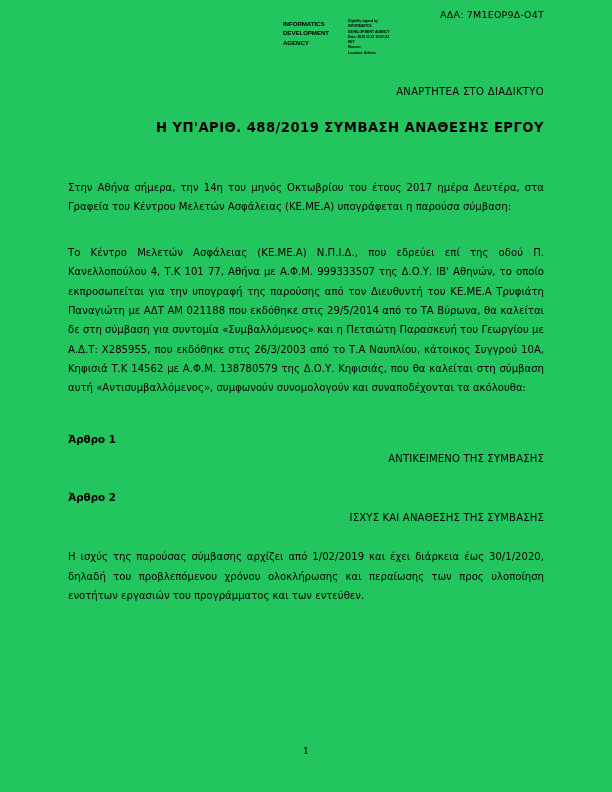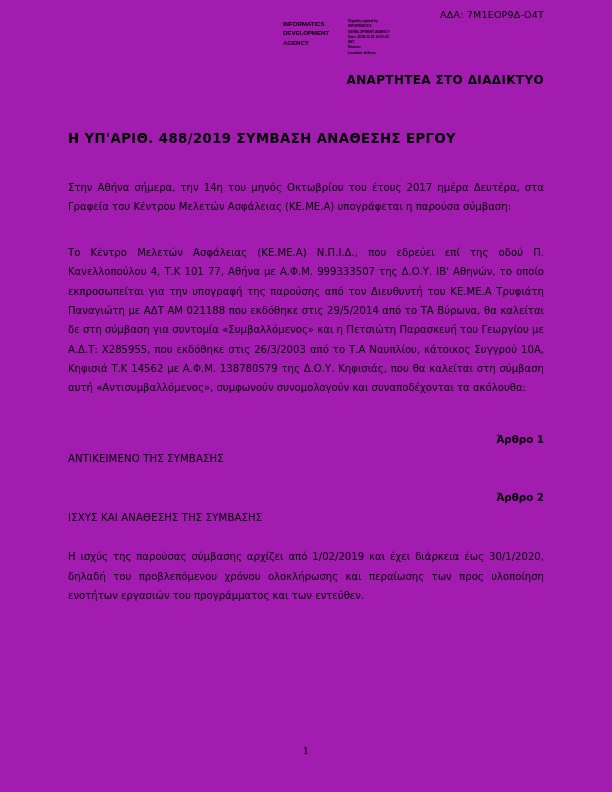--- a/index.html
+++ b/index.html
@@ -9,21 +9,21 @@
     background: #ffffff;
   }
   body {
     font-family: "DejaVu Sans", sans-serif;
     color: #000000;
   }
   .page {
     position: relative;
     width: 612px;
     height: 792px;
-    background: #a21caf;
+    background: #22c55e;
     overflow: hidden;
     box-sizing: border-box;
   }
 
   
   .ada-code {
     position: absolute;
     top: 9px;
     left: 0;
     right: 68px;
@@ -56,37 +56,37 @@
     line-height: 1.5;
     font-weight: 700;
     letter-spacing: -0.05px;
     width: 92px;
     word-break: break-word;
   }
   .stamp-details div { white-space: nowrap; overflow: hidden; }
 
   .publish-notice {
     position: absolute;
-    top: 73px;
+    top: 86px;
     left: 0;
     right: 68px;
     text-align: right;
-    font-size: 12px;
-    font-weight: 700;
+    font-size: 10px;
+    font-weight: 400;
     letter-spacing: 0.35px;
     white-space: nowrap;
   }
 
   
   .doc-title {
     position: absolute;
-    top: 131px;
+    top: 120px;
     left: 68px;
     width: 476px;
-    text-align: left;
+    text-align: right;
     font-size: 13.2px;
     font-weight: 700;
     letter-spacing: 0.45px;
   }
 
   .content {
     position: absolute;
     top: 178px;
     left: 68px;
     width: 476px;
@@ -97,28 +97,28 @@
     font-size: 10.1px;
     line-height: 1.92;
     text-align: justify;
     text-justify: inter-word;
   }
   p.para.gap-after { margin-bottom: 26px; }
   p.para.gap-after-lg { margin-bottom: 32px; }
 
   .article-head {
     margin: 0;
-    text-align: right;
+    text-align: left;
     font-size: 10.3px;
     font-weight: 700;
     line-height: 1.9;
   }
   .article-sub {
     margin: 0 0 20px 0;
-    text-align: left;
+    text-align: right;
     font-size: 10.1px;
     font-weight: 400;
     line-height: 1.9;
     letter-spacing: 0.15px;
   }
   .block-gap { height: 14px; }
 
   .page-number {
     position: absolute;
     bottom: 36px;

